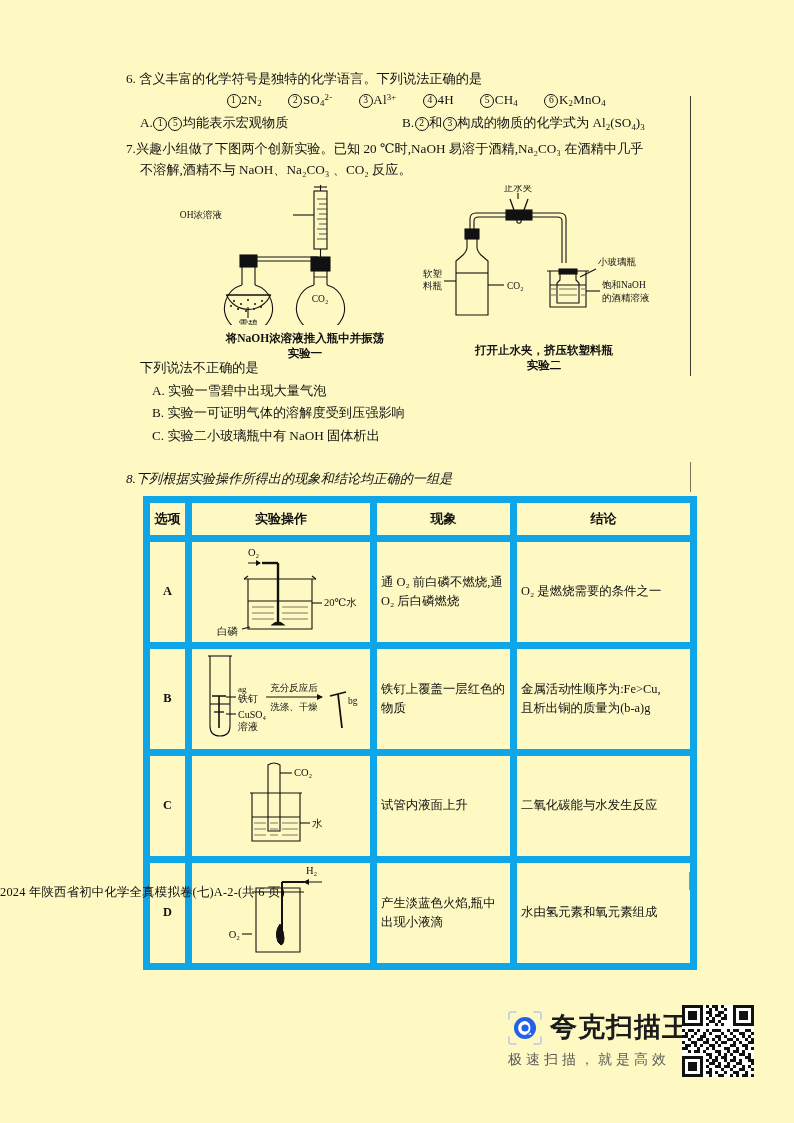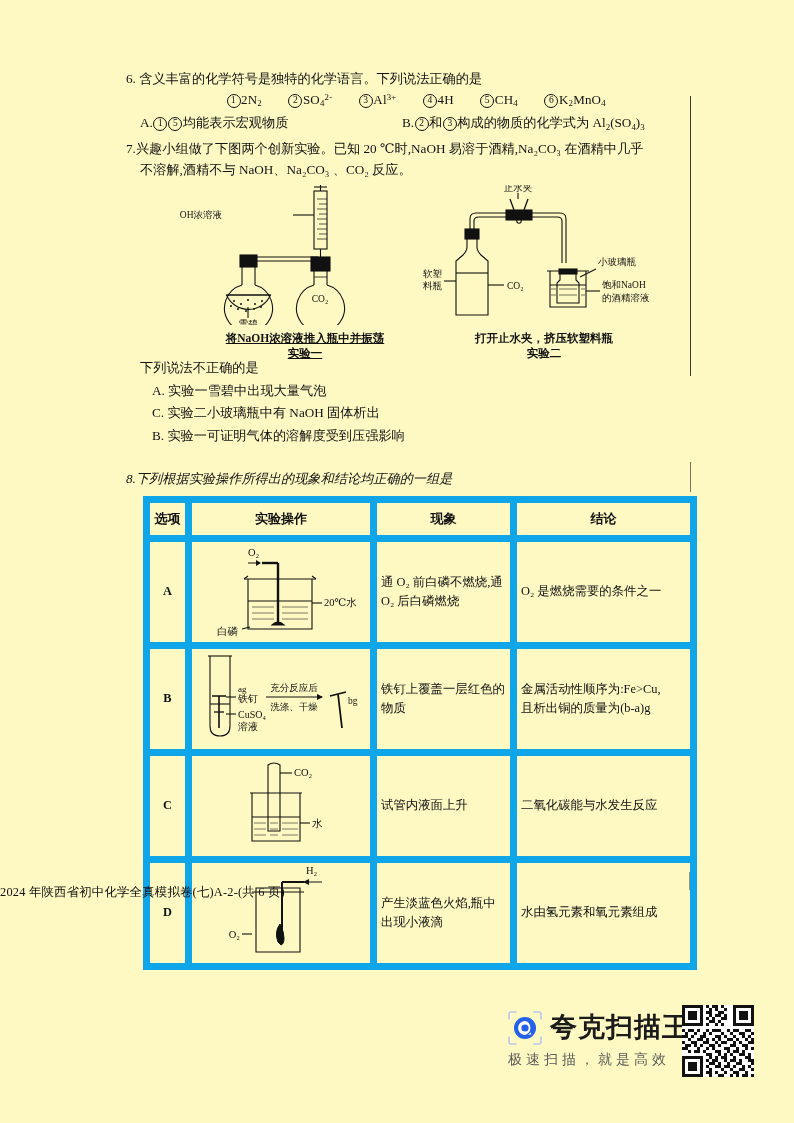--- a/index.html
+++ b/index.html
@@ -322,21 +322,21 @@
               <circle cx="58" cy="124" r="1"></circle>
             <circle cx="66" cy="126" r="1"></circle>
               <circle cx="74" cy="124" r="1"></circle>
             <circle cx="81" cy="122" r="1"></circle>
               <circle cx="51" cy="121" r="1"></circle>
           </g>
           <text class="lbl" x="42" y="33" text-anchor="end" font-size="10.5" fill="#111">NaOH浓溶液</text>
           <text class="lbl" x="140" y="117" text-anchor="middle" font-size="11" fill="#111">CO₂</text>
           <text class="lbl" x="68" y="142" text-anchor="middle" font-size="10.5" fill="#111">雪碧</text>
         </svg>
-        <div class="fig-cap" style="width:250px;margin-top:6px;text-decoration:underline;">
+        <div class="fig-cap" style="width:250px;margin-top:6px;">
           <div>将NaOH浓溶液推入瓶中并振荡</div>
           <div>实验一</div>
         </div>
       </div>
 
       <div class="fig" style="left:288px;">
         <svg width="260" height="140" viewBox="0 0 260 140">
           <g fill="none" stroke="#111" stroke-width="1.1">
 
             <path d="M56 46 L56 34 Q56 28 62 28 L146 28 Q152 28 152 34 L152 78"></path>
@@ -378,31 +378,31 @@
             <line x1="145" y1="110" x2="163" y2="110"></line>
           </g>
           <text class="lbl" x="104" y="6" text-anchor="middle" font-size="10.5" fill="#111">止水夹</text>
           <text class="lbl" x="28" y="92" text-anchor="end" font-size="10.5" fill="#111">软塑</text>
           <text class="lbl" x="28" y="104" text-anchor="end" font-size="10.5" fill="#111">料瓶</text>
           <text class="lbl" x="93" y="104" font-size="11" fill="#111">CO₂</text>
           <text class="lbl" x="184" y="80" font-size="10.5" fill="#111">小玻璃瓶</text>
           <text class="lbl" x="188" y="103" font-size="10.5" fill="#111">饱和NaOH</text>
           <text class="lbl" x="188" y="116" font-size="10.5" fill="#111">的酒精溶液</text>
         </svg>
-        <div class="fig-cap" style="width:260px;margin-top:6px;">
+        <div class="fig-cap" style="width:260px;margin-top:18px;">
           <div>打开止水夹，挤压软塑料瓶</div>
           <div>实验二</div>
         </div>
       </div>
     </div>
 
     <div class="sub-stem">下列说法不正确的是</div>
     <div class="opt-line">A. 实验一雪碧中出现大量气泡</div>
+    <div class="opt-line">B. 实验一可证明气体的溶解度受到压强影响</div>
     <div class="opt-line">C. 实验二小玻璃瓶中有 NaOH 固体析出</div>
-    <div class="opt-line">B. 实验一可证明气体的溶解度受到压强影响</div>
 
     <div class="q" style="margin-top:20px;font-style:italic;">
       <div>
         <span>8.</span><span>下列根据实验操作所得出的现象和结论均正确的一组是</span>
       </div>
     </div>
 
     <div class="tbl-wrap">
       <table class="exp">
         <colgroup>

